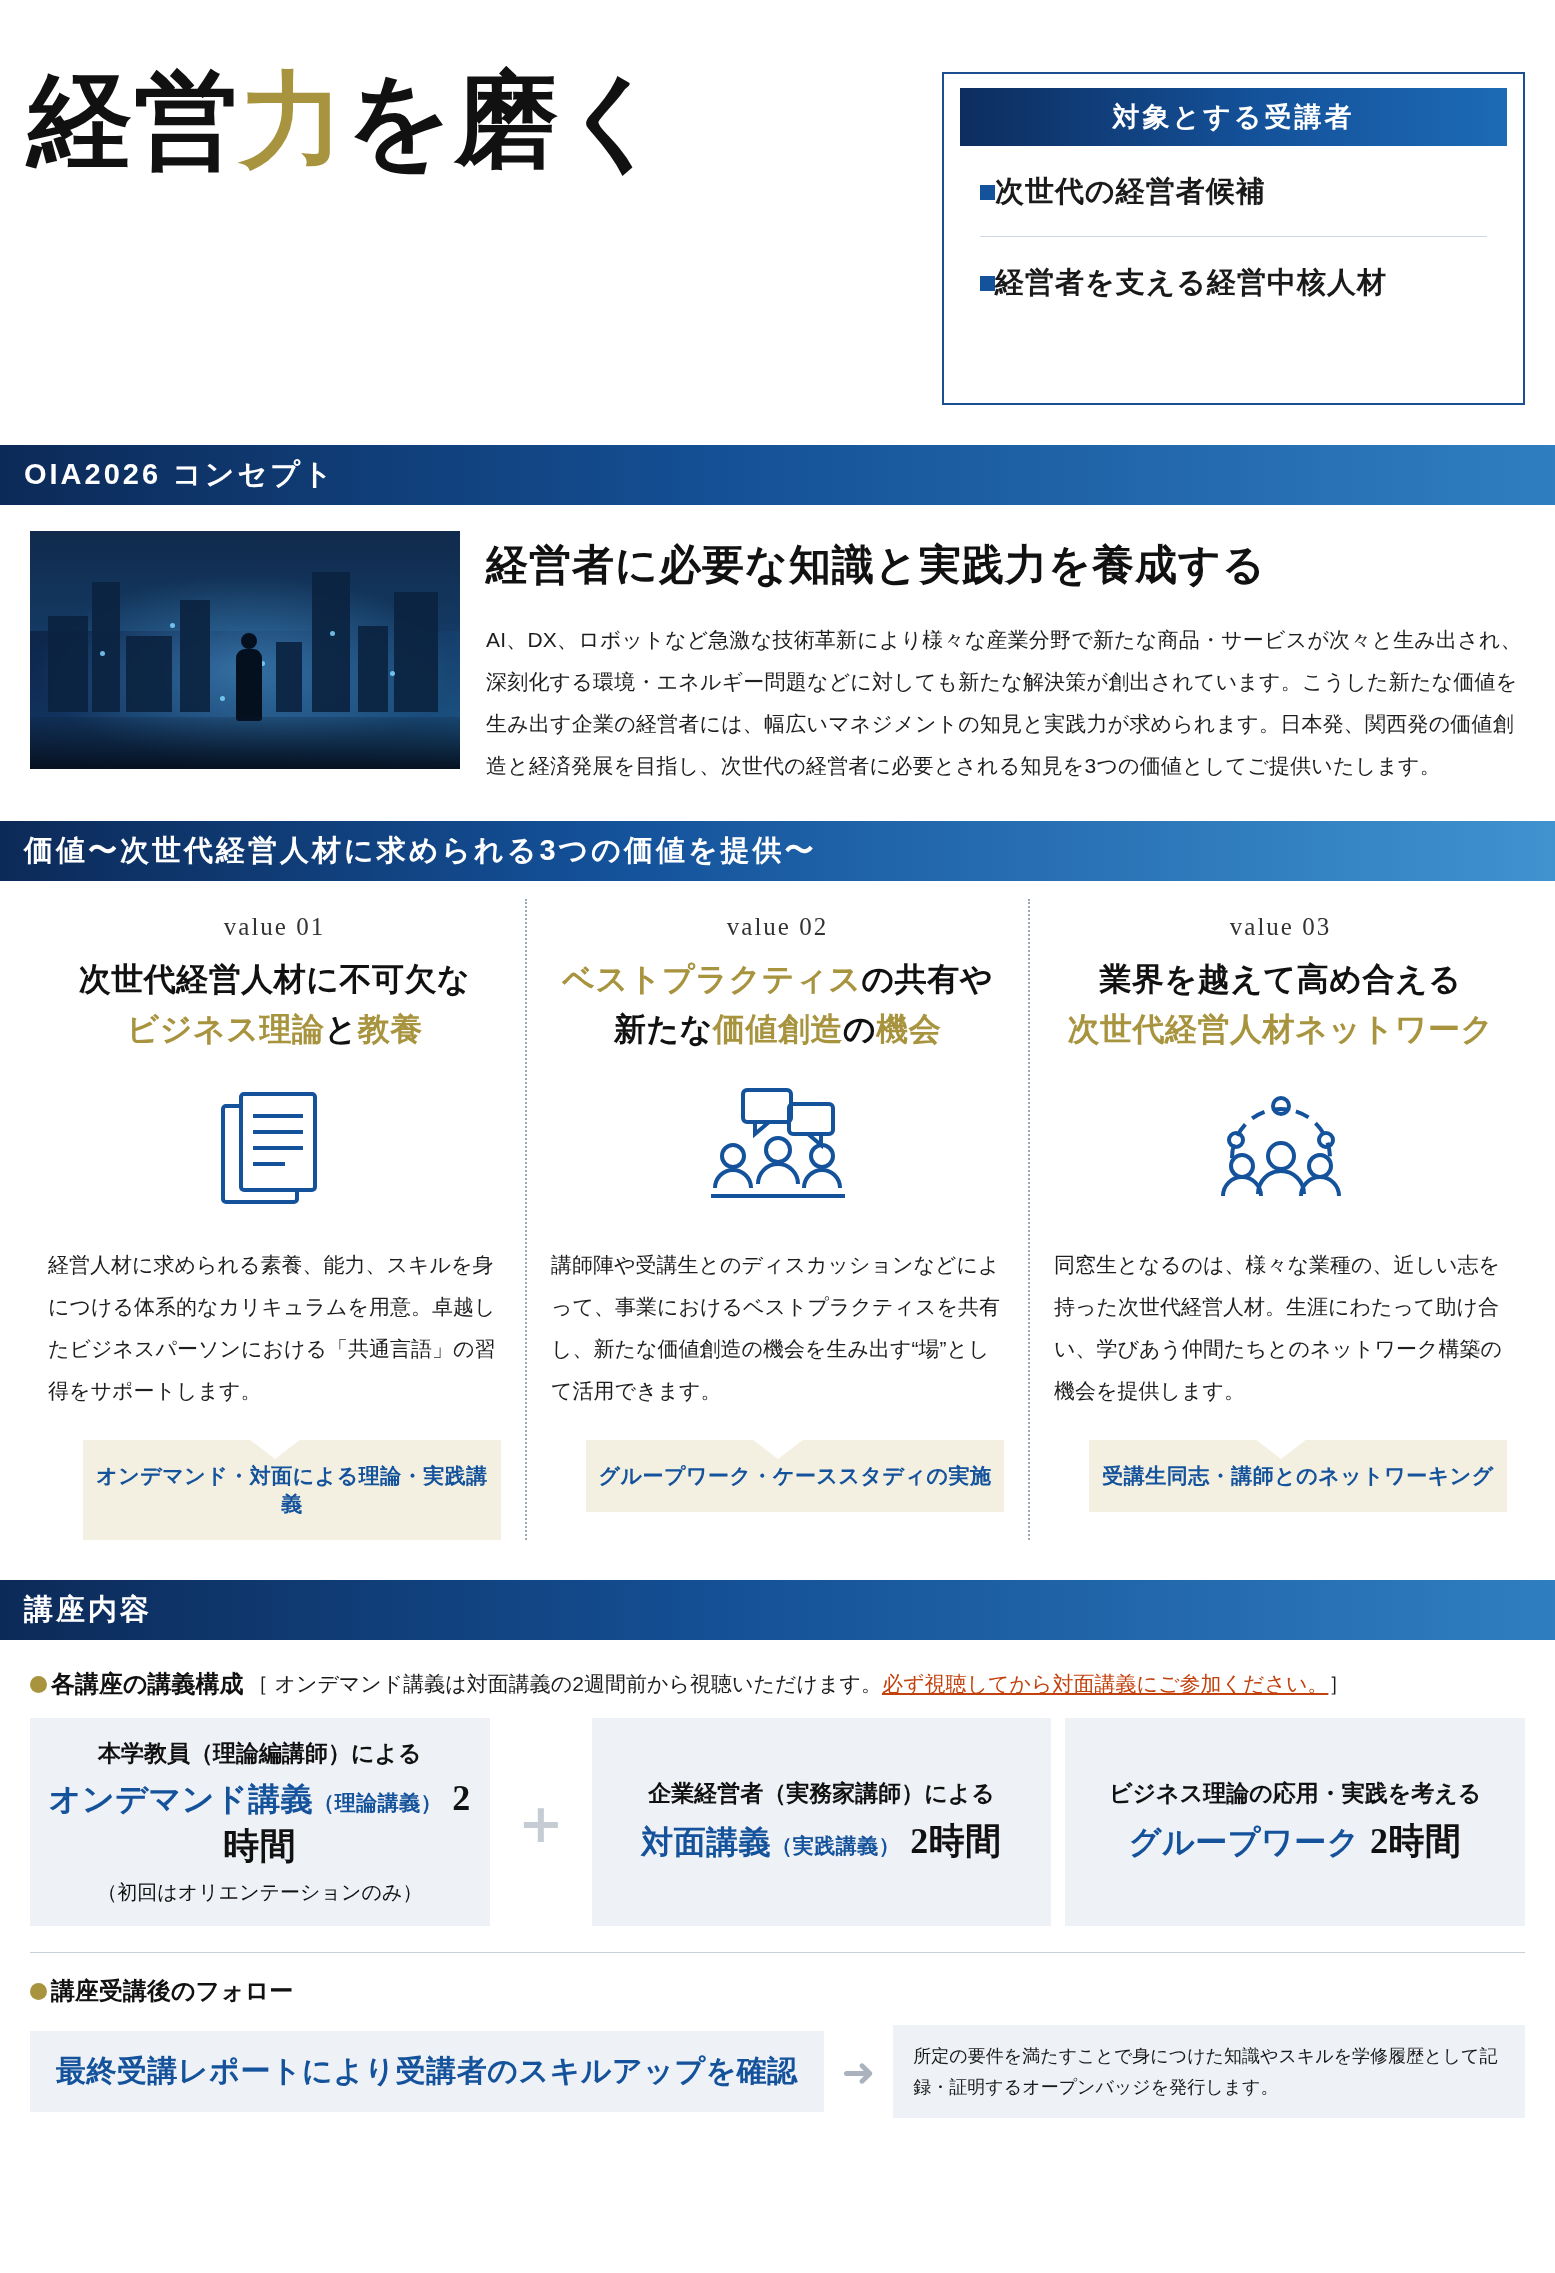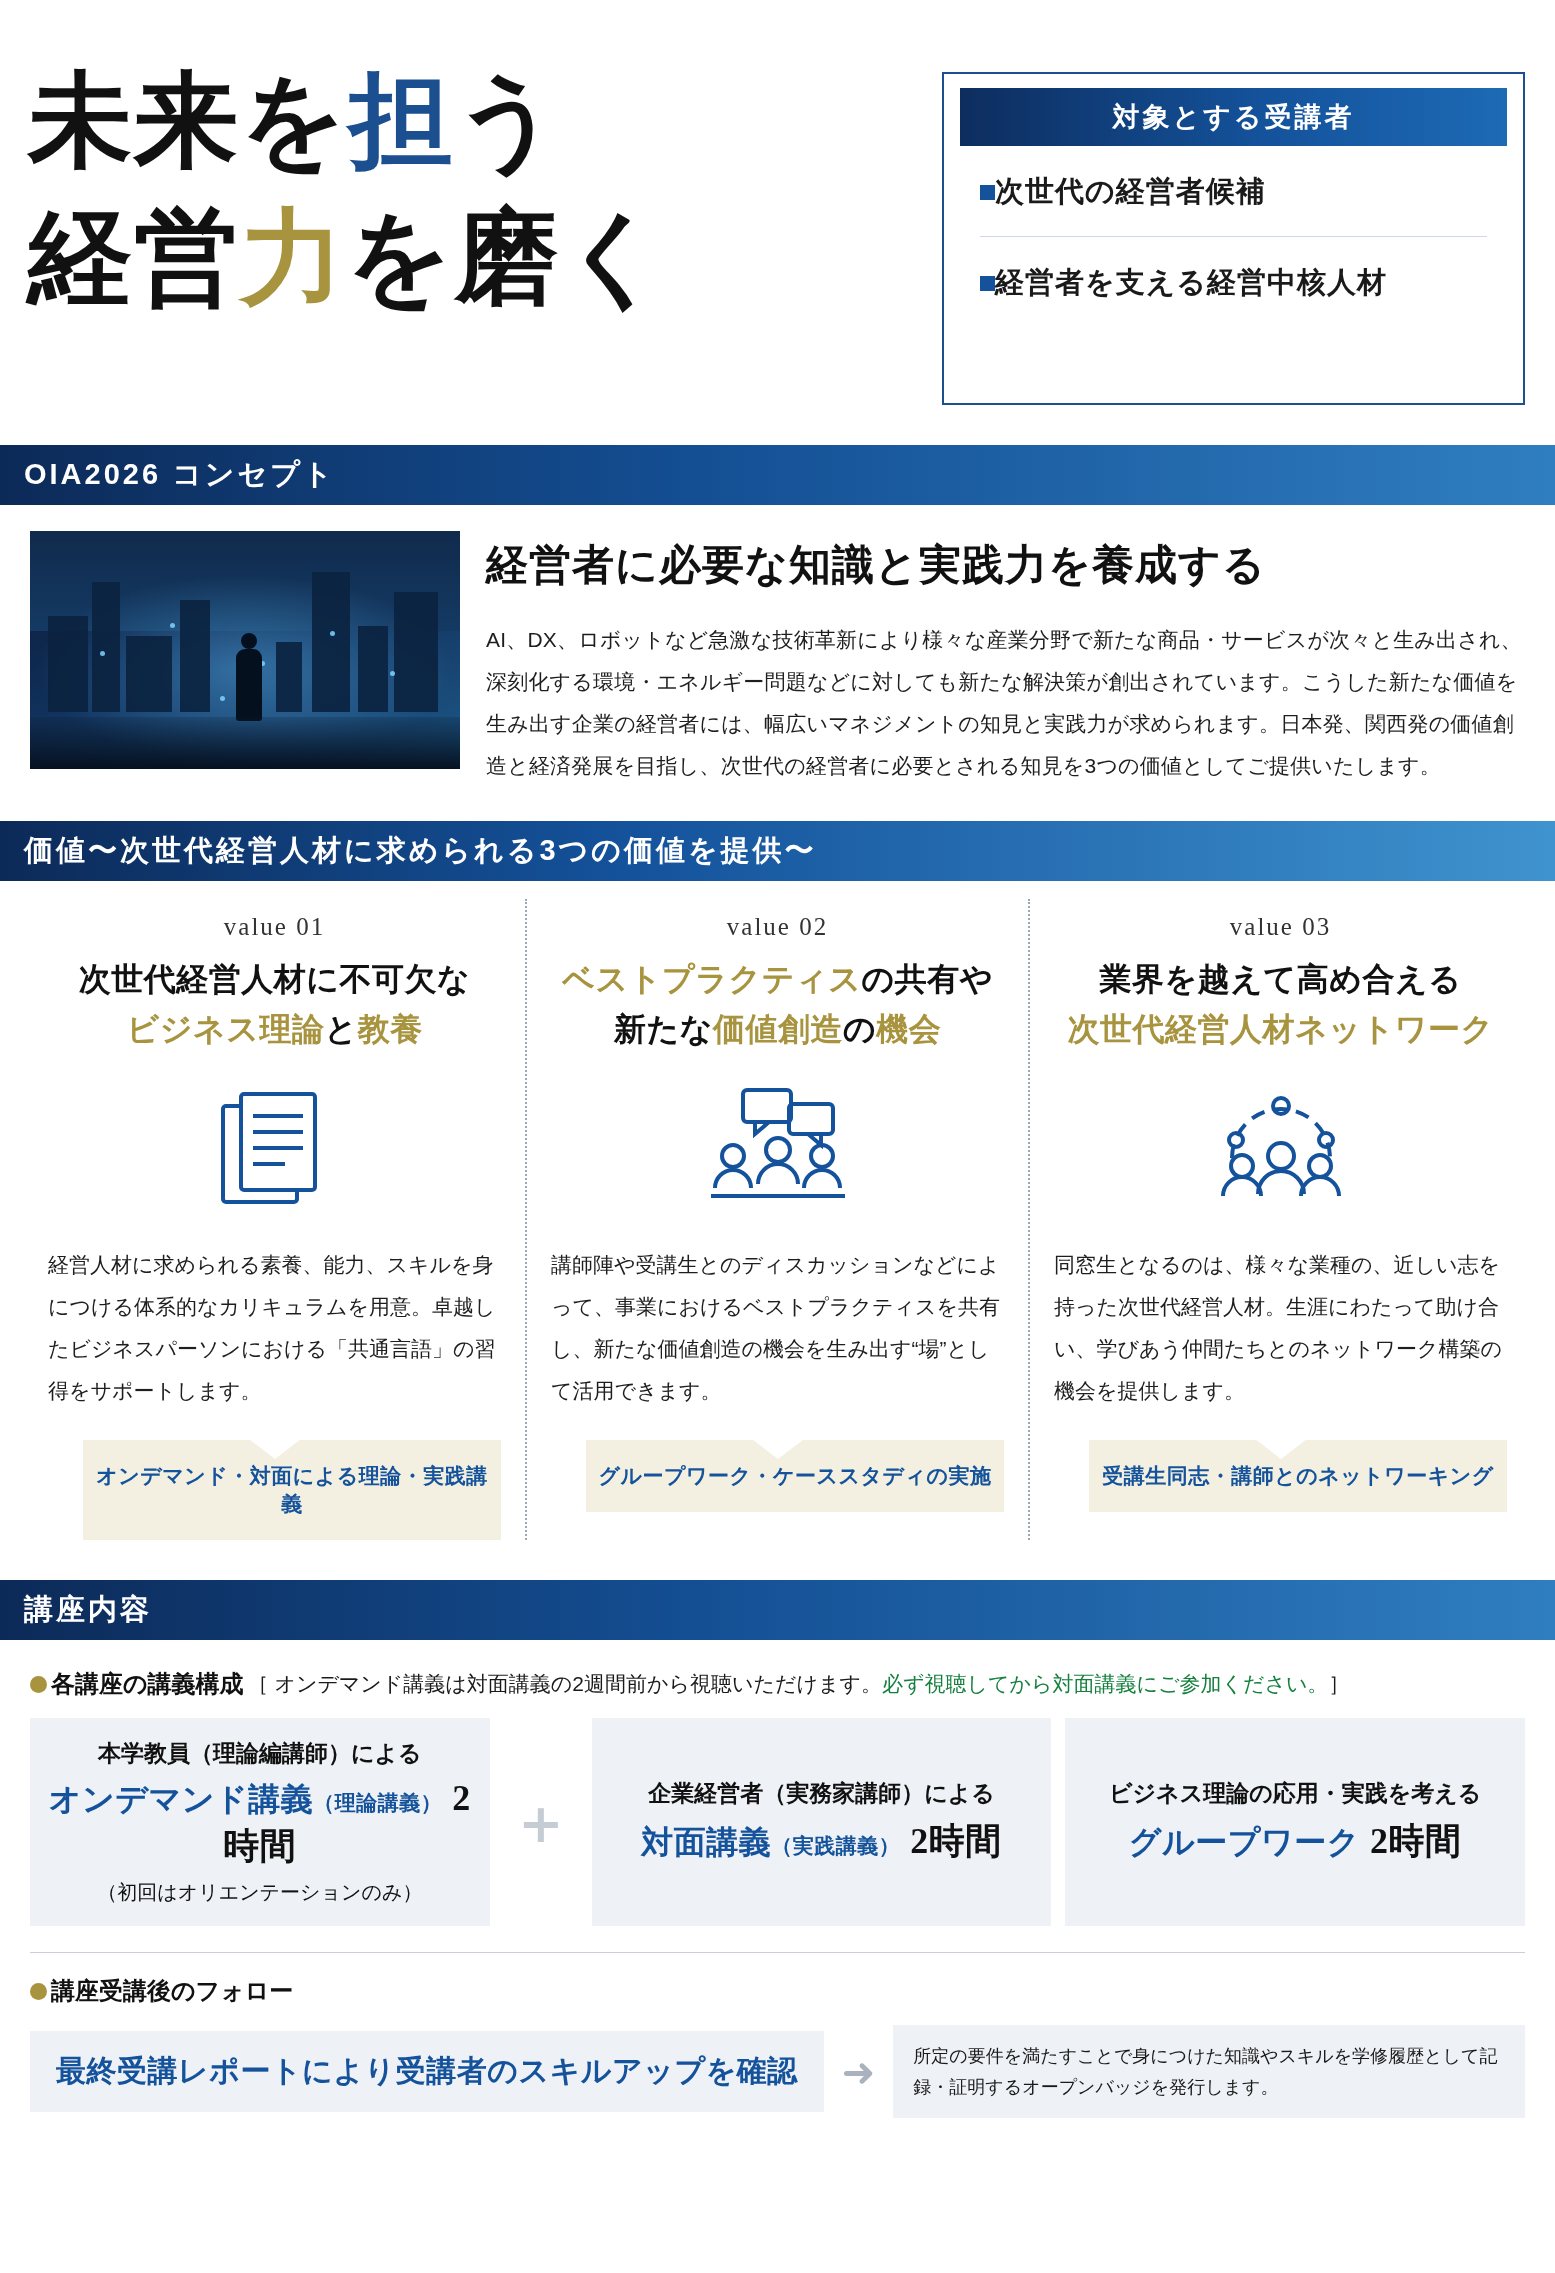--- a/index.html
+++ b/index.html
@@ -113,21 +113,21 @@
     position:absolute;left:50%;top:-1px;transform:translateX(-50%);
     border-left:26px solid transparent;border-right:26px solid transparent;border-top:20px solid #fff;
     z-index:2;
   }
 
   
   .course{padding:28px 30px 0 30px;}
   .bullet-row{display:flex;align-items:center;gap:4px;font-size:24px;font-weight:700;color:#111;}
   .bullet{width:17px;height:17px;border-radius:50%;background:#a8943f;flex:0 0 auto;}
   .bracket{font-weight:400;font-size:21px;color:#1a1a1a;letter-spacing:0;}
-  .bracket .link{color:#15803d;}
+  .bracket .link{color:#c2410c;text-decoration:underline;}
 
   .cards{display:flex;align-items:stretch;gap:14px;margin-top:18px;}
   .card{
     background:#eef1f5;flex:1;display:flex;flex-direction:column;align-items:center;justify-content:center;
     padding:20px 10px;min-height:128px;text-align:center;
   }
   .card .l1{font-size:23px;font-weight:700;color:#111;margin-bottom:8px;}
   .card .l2{font-size:32px;font-weight:700;color:#14529b;letter-spacing:.5px;}
   .card .l2 .sm{font-size:21px;}
   .card .l2 .hrs{font-family:"Liberation Serif","DejaVu Serif",serif;color:#111;font-size:36px;margin-left:10px;}
@@ -143,21 +143,20 @@
   .arrow{color:#aab3bd;font-size:40px;line-height:1;}
   .follow-note{background:#eef1f5;padding:16px 20px;font-size:18px;line-height:1.7;color:#1a1a1a;flex:1;align-self:stretch;display:flex;align-items:center;}
 </style>
 </head>
 <body>
 
 <div class="page">
 
   <div class="hero">
     <div class="hero-title">
-      <span class="ln"><span>未来を</span><span class="blue">担</span><span>う</span></span>
       <span class="ln"><span>経営</span><span class="gold">力</span><span>を磨く</span></span>
     </div>
 
     <div class="target-box">
       <div class="target-head">対象とする受講者</div>
       <ul class="target-list">
         <li class="target-item">
           <span class="sq"></span>
           <span>次世代の経営者候補</span>
         </li>

